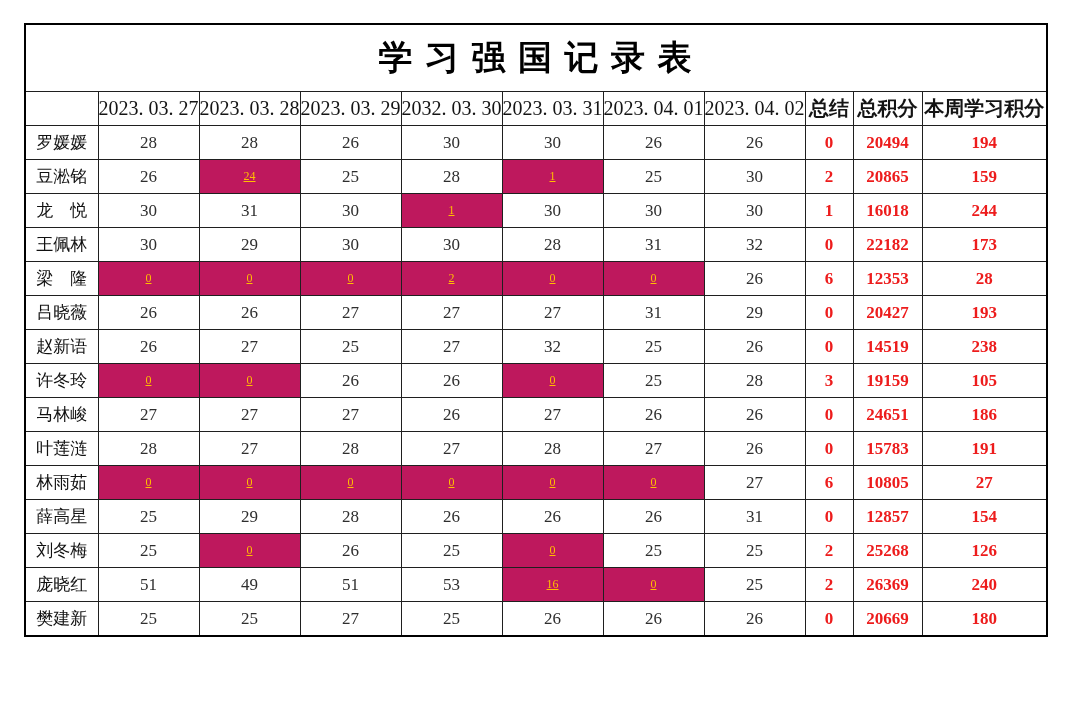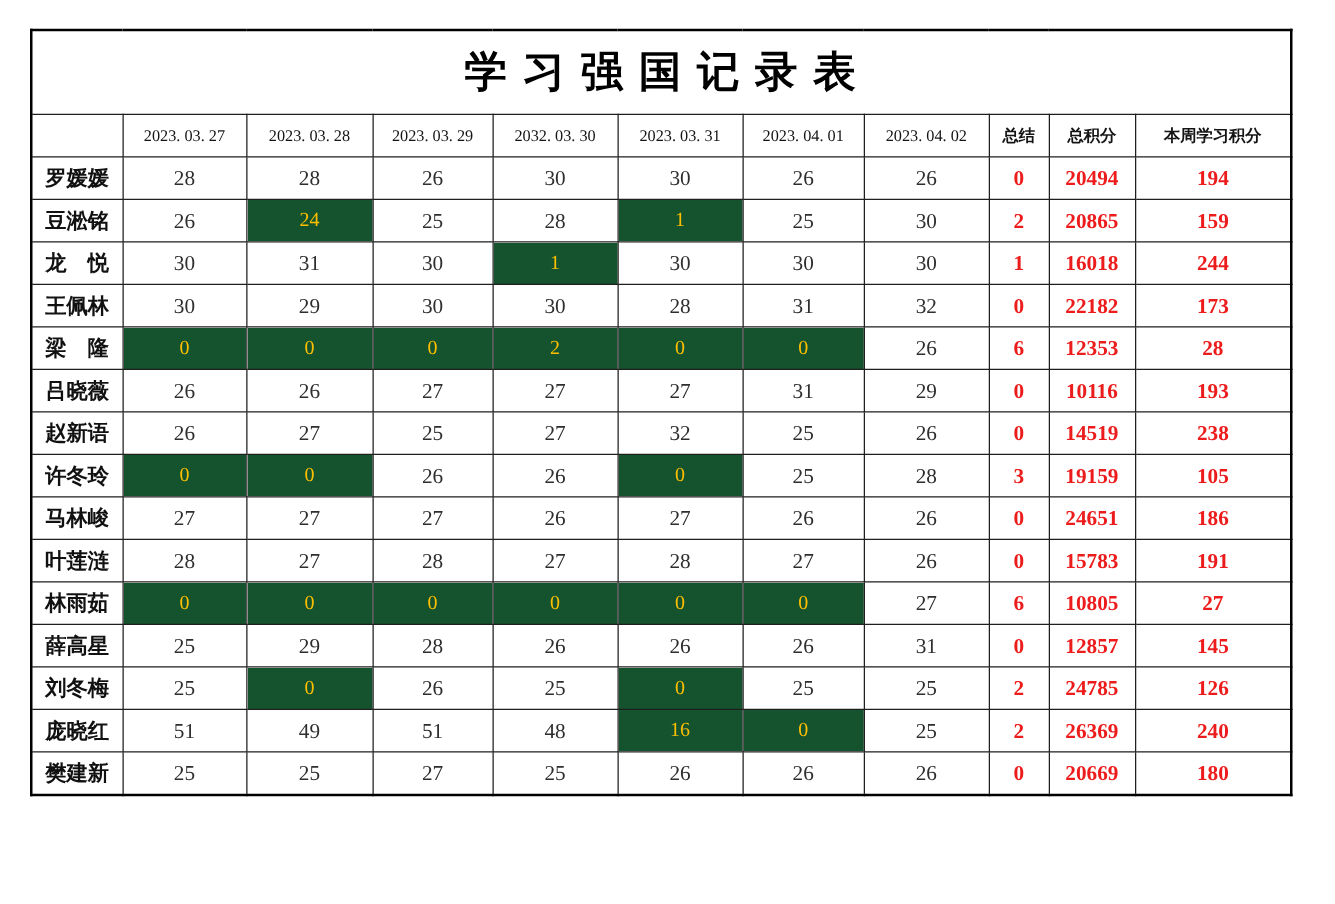--- a/index.html
+++ b/index.html
@@ -21,29 +21,29 @@
     overflow:hidden;white-space:nowrap;
     padding:0;
   }
   .title-cell{
     height:66px;
     font-size:34px;font-weight:700;color:#000;
     letter-spacing:2px;
     margin-top:32px;
   }
   .header-row td{
-    height:33px;font-size:13px;color:#141414;
+    height:33px;font-size:20px;color:#141414;
   }
   tbody td{
     height:33px;font-size:17px;color:#2e2e2e;
   }
-  .name-cell{color:#111;font-size:17px;font-weight:bold;}
+  .name-cell{color:#111;font-size:17px;}
   .red-head{color:#ed1c1c;font-weight:700;font-size:18px;}
   .red-text{color:#ed1c1c;font-weight:700;font-size:17px;}
-  .hl{background:#14532d;color:#ffbf00;font-size:16px;}
+  .hl{background:#be185d;color:#ffbf00;font-size:12px;text-decoration:underline;}
 </style>
 </head>
 <body>
 
 <div class="page">
   <table class="record">
     <colgroup>
       <col style="width:73px">
       <col style="width:99px">
         <col style="width:101px">
@@ -143,21 +143,21 @@
         <tr>
           <td class="name-cell">吕晓薇</td>
           <td class="">26</td>
           <td class="">26</td>
           <td class="">27</td>
           <td class="">27</td>
           <td class="">27</td>
           <td class="">31</td>
           <td class="">29</td>
           <td class="red-text">0</td>
-          <td class="red-text">10116</td>
+          <td class="red-text">20427</td>
           <td class="red-text">193</td>
         </tr>
         <tr>
           <td class="name-cell">赵新语</td>
           <td class="">26</td>
           <td class="">27</td>
           <td class="">25</td>
           <td class="">27</td>
           <td class="">32</td>
           <td class="">25</td>
@@ -222,41 +222,41 @@
           <td class="name-cell">薛高星</td>
           <td class="">25</td>
           <td class="">29</td>
           <td class="">28</td>
           <td class="">26</td>
           <td class="">26</td>
           <td class="">26</td>
           <td class="">31</td>
           <td class="red-text">0</td>
           <td class="red-text">12857</td>
-          <td class="red-text">145</td>
+          <td class="red-text">154</td>
         </tr>
         <tr>
           <td class="name-cell">刘冬梅</td>
           <td class="">25</td>
           <td class="hl">0</td>
           <td class="">26</td>
           <td class="">25</td>
           <td class="hl">0</td>
           <td class="">25</td>
           <td class="">25</td>
           <td class="red-text">2</td>
-          <td class="red-text">24785</td>
+          <td class="red-text">25268</td>
           <td class="red-text">126</td>
         </tr>
         <tr>
           <td class="name-cell">庞晓红</td>
           <td class="">51</td>
           <td class="">49</td>
           <td class="">51</td>
-          <td class="">48</td>
+          <td class="">53</td>
           <td class="hl">16</td>
           <td class="hl">0</td>
           <td class="">25</td>
           <td class="red-text">2</td>
           <td class="red-text">26369</td>
           <td class="red-text">240</td>
         </tr>
         <tr>
           <td class="name-cell">樊建新</td>
           <td class="">25</td>

